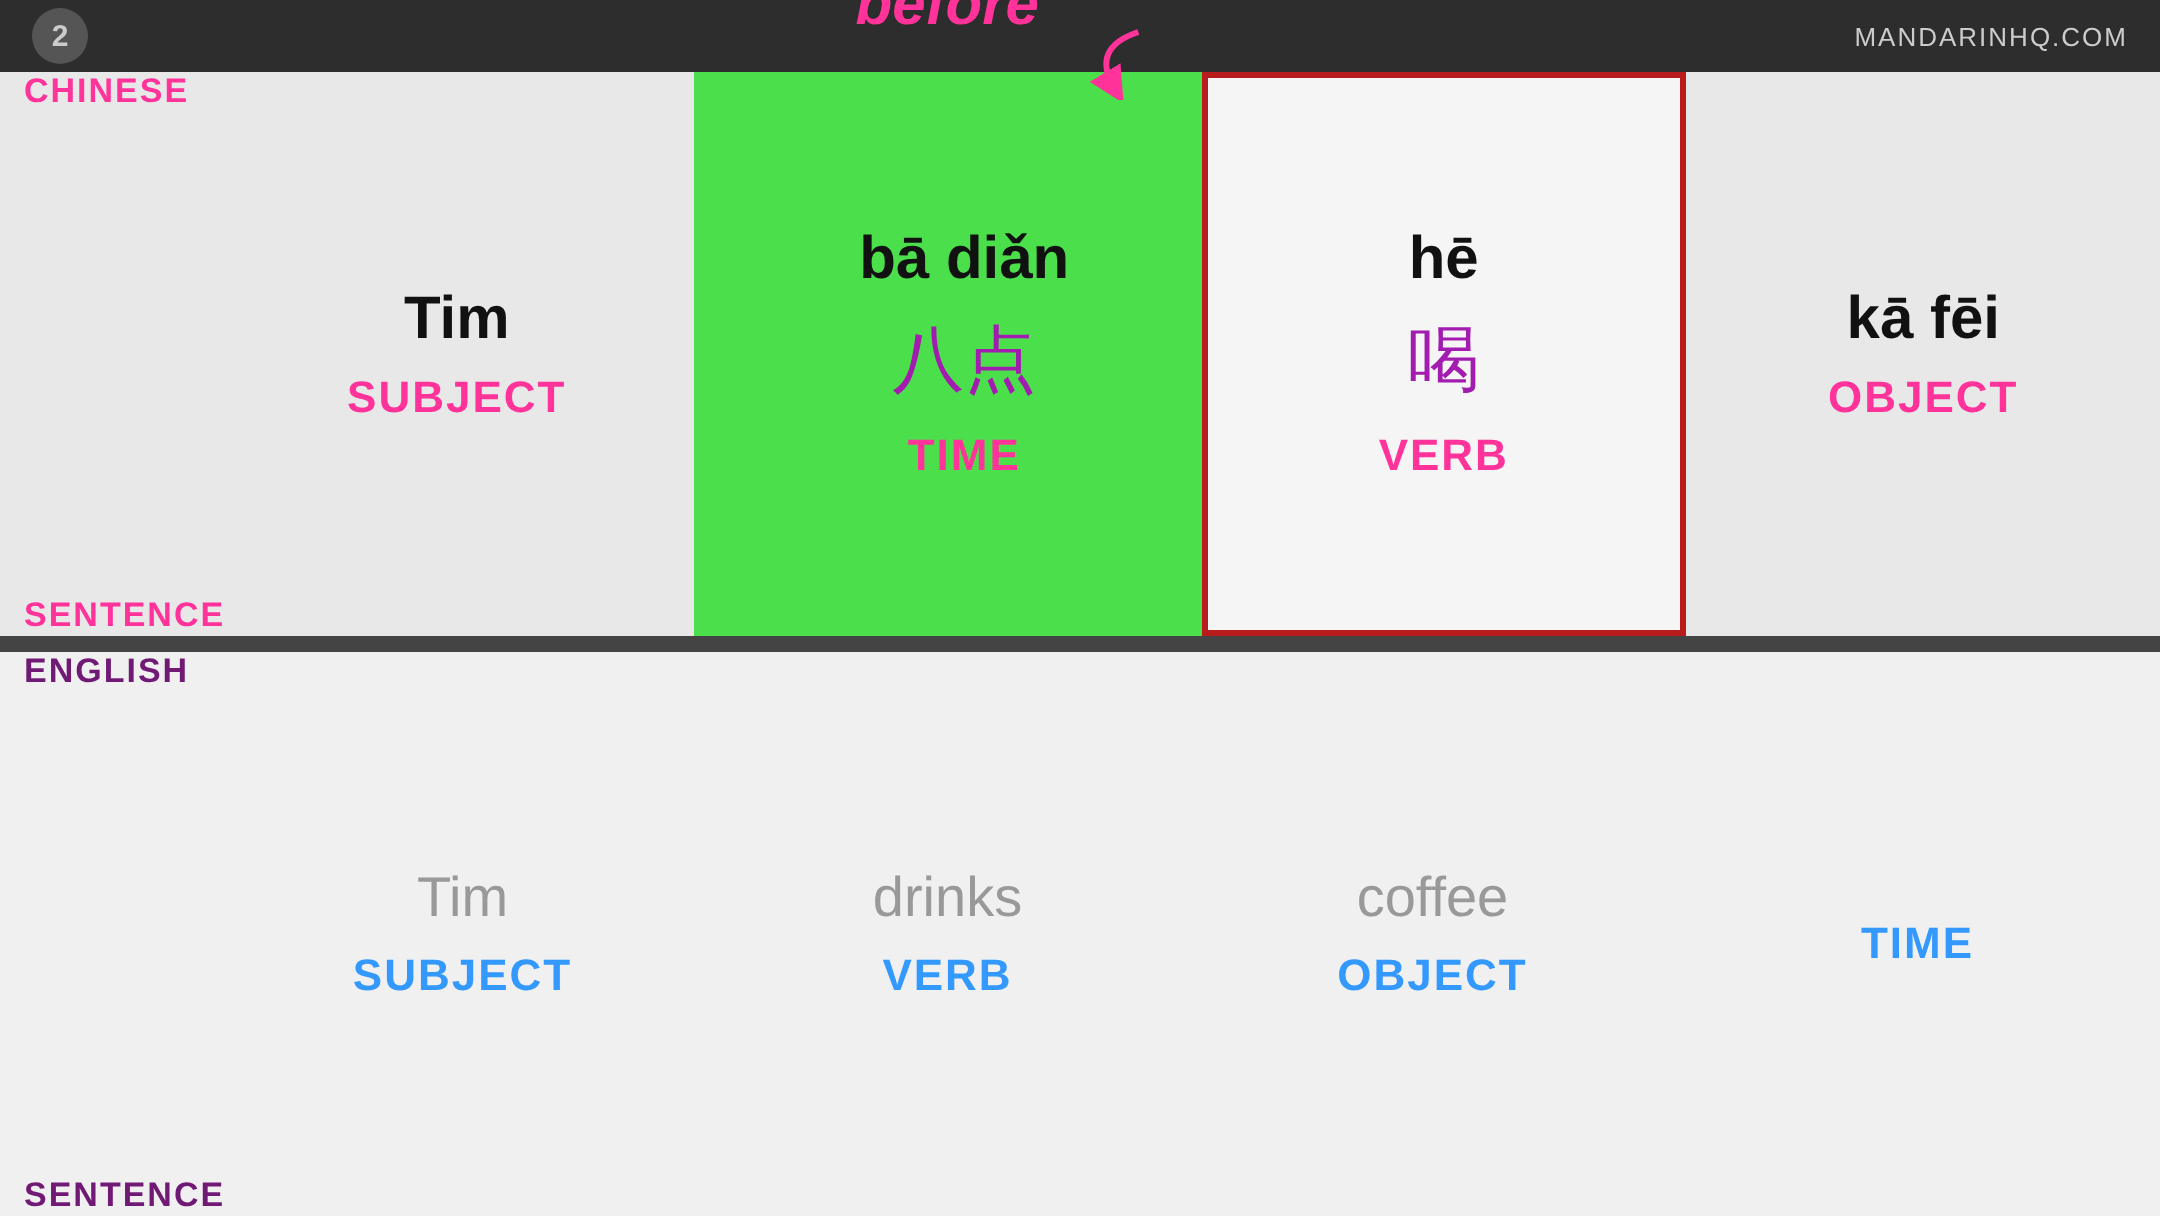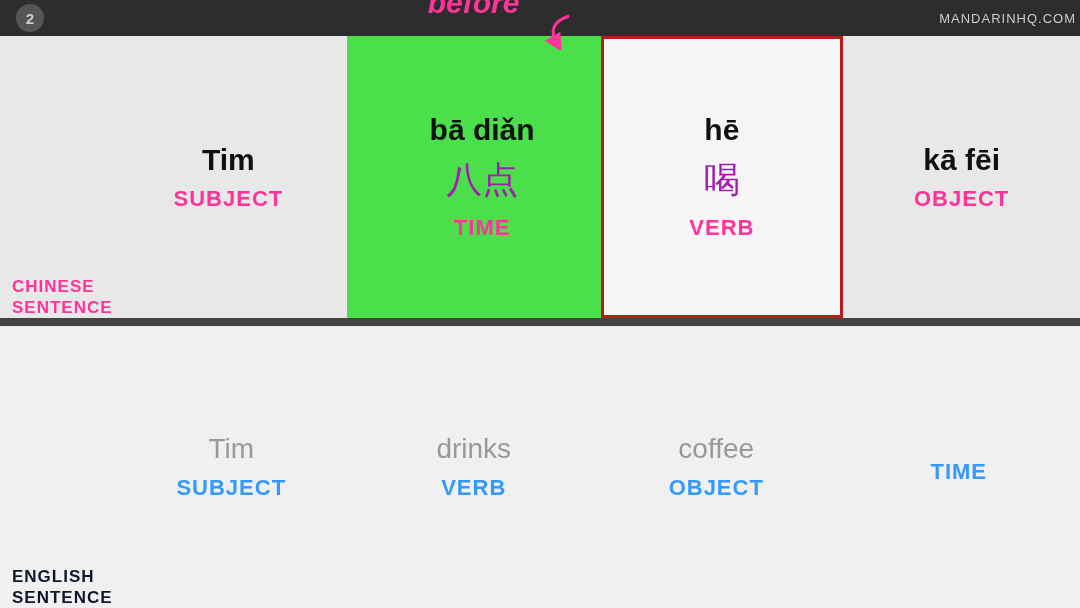--- a/index.html
+++ b/index.html
@@ -29,21 +29,21 @@
       color: #ccc;
       display: flex;
       align-items: center;
       justify-content: center;
       font-size: 15px;
       font-weight: bold;
     }
 
     .brand {
       position: absolute;
-      right: 4px;
+      right: 16px;
       color: #ccc;
       font-size: 13px;
       letter-spacing: 1px;
     }
 
     .main-content {
       display: flex;
       flex-direction: column;
       height: 572px;
     }
@@ -55,33 +55,33 @@
       display: flex;
       align-items: stretch;
       position: relative;
     }
 
     .section-label {
       width: 110px;
       min-width: 110px;
       display: flex;
       flex-direction: column;
-      justify-content: flex-end;
+      justify-content: space-between;
       padding: 0 12px;
     }
 
     .section-label-text {
       font-size: 17px;
       font-weight: 900;
       letter-spacing: 1px;
       line-height: 1.2;
     }
 
     .chinese-label { color: #ff3399; }
-    .english-label { color: #0f172a; }
+    .english-label { color: #701a75; }
 
     .cells-container {
       display: flex;
       flex: 1;
       align-items: stretch;
     }
 
     .cell {
       flex: 1;
       display: flex;

